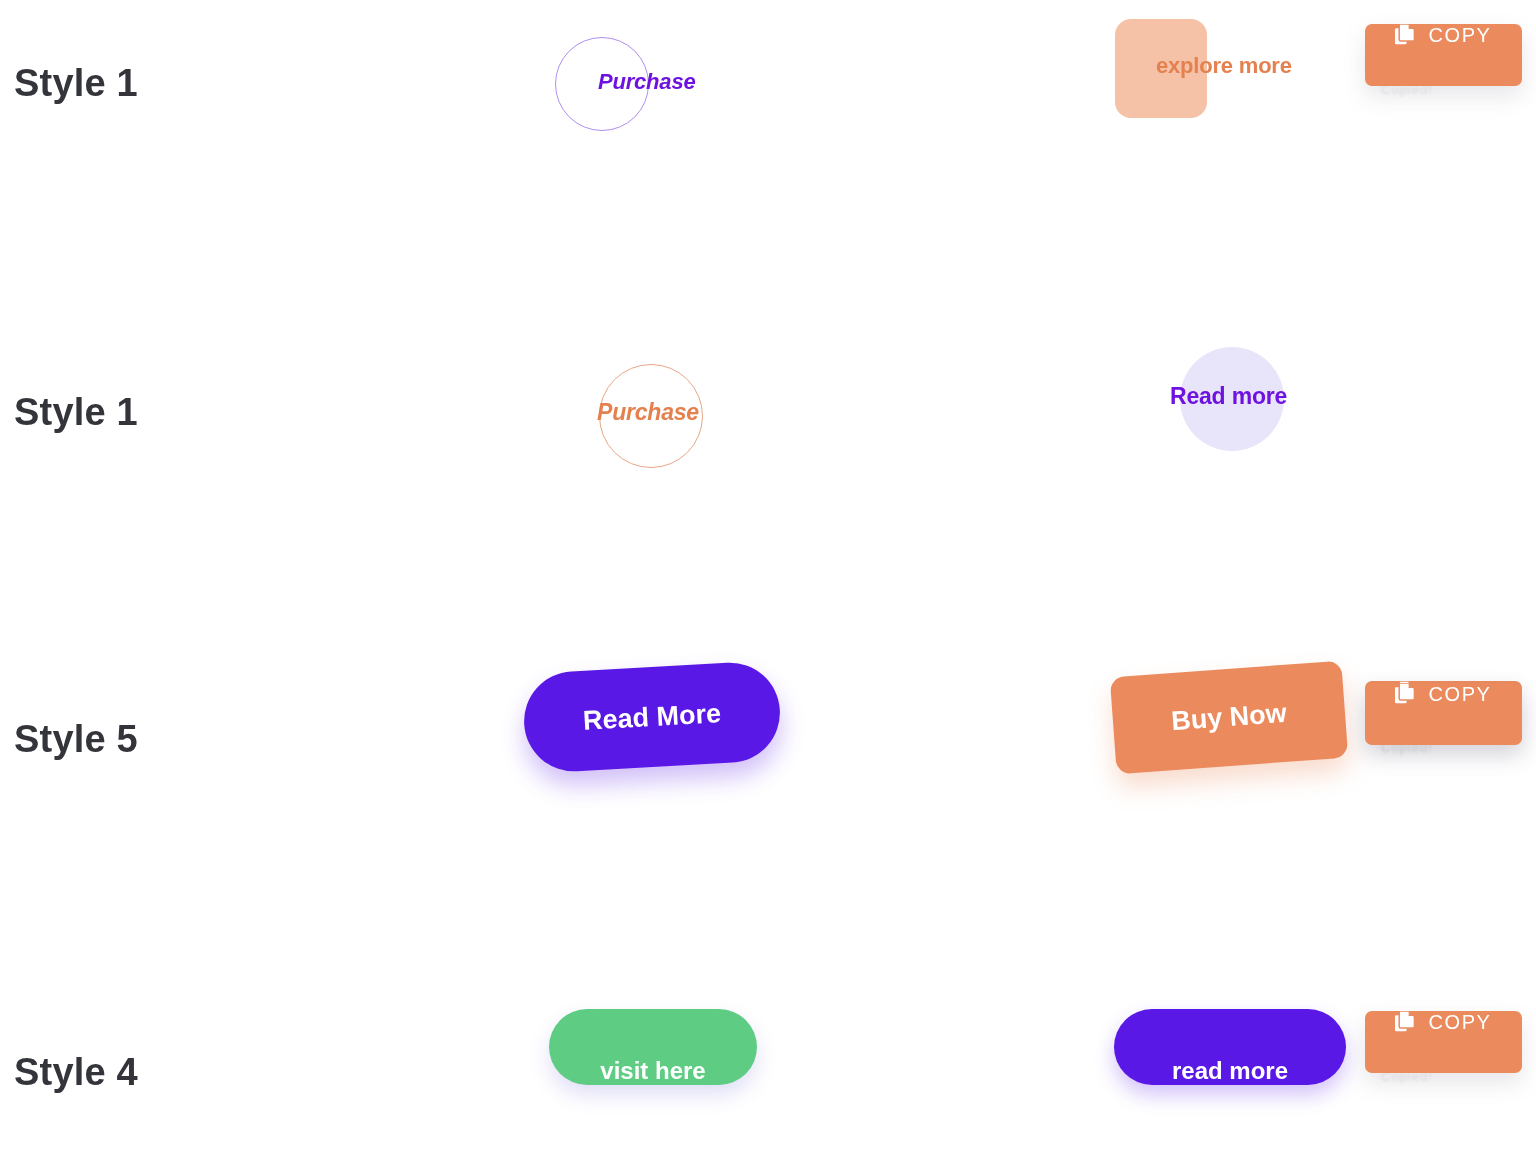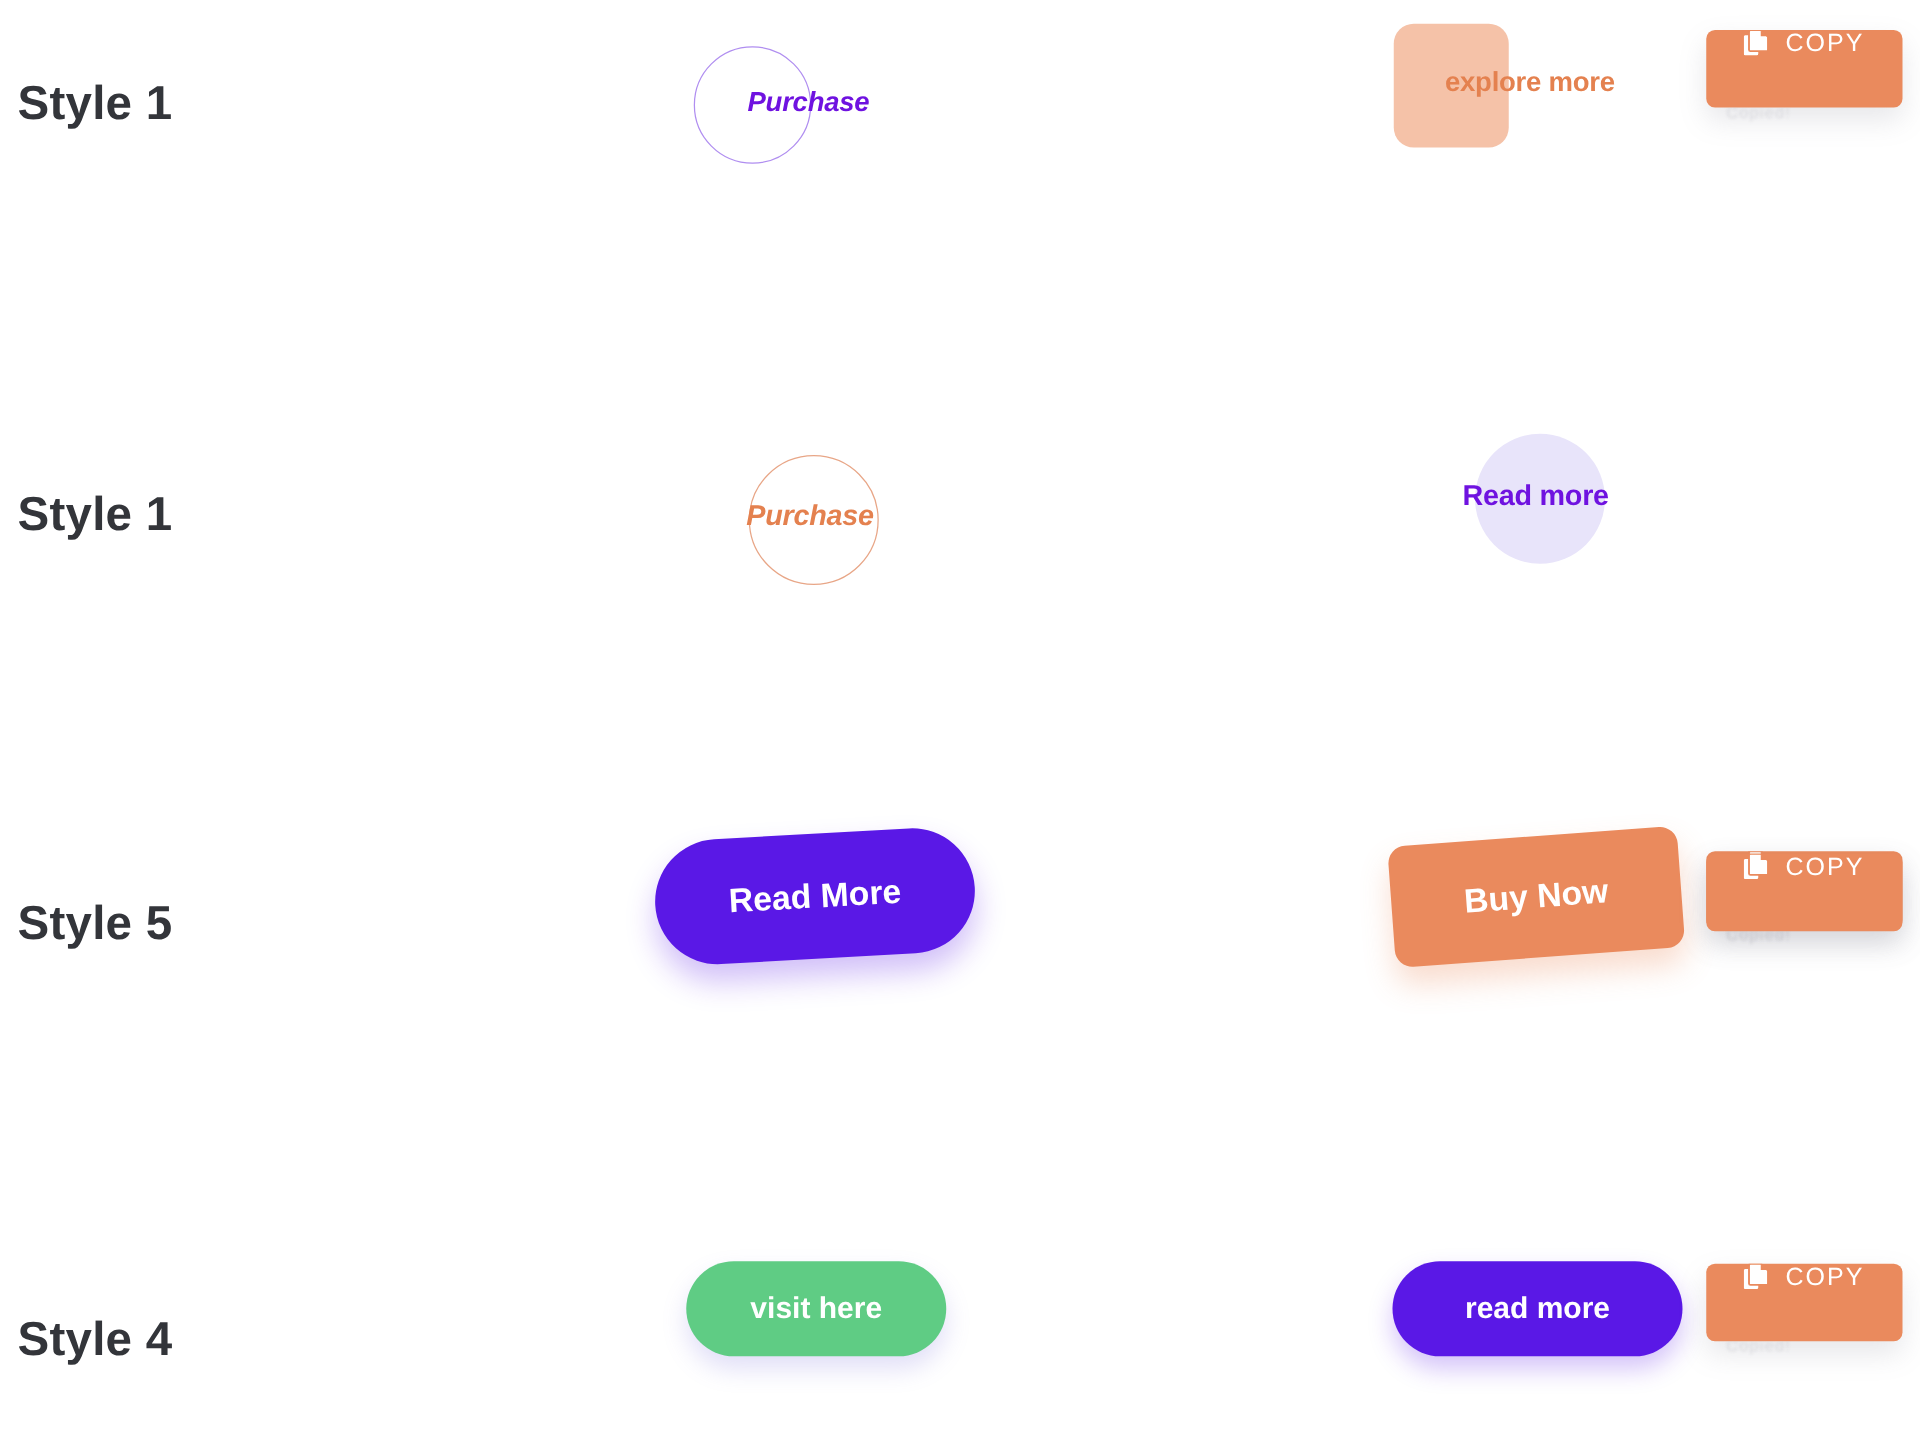--- a/index.html
+++ b/index.html
@@ -177,21 +177,21 @@
     background: #ea8a5d;
     font-size: 27px;
     transform: rotate(-4.2deg);
     box-shadow: 0 14px 24px rgba(234, 138, 93, 0.30);
   }
 
   
   .pill4 {
     position: absolute;
     display: flex;
-    align-items: center;
+    align-items: flex-end;
     justify-content: center;
     color: #ffffff;
     font-weight: 700;
     white-space: nowrap;
     font-size: 24px;
     border-radius: 46px;
     height: 76px;
   }
   .s4-visit {
     left: 62px;

